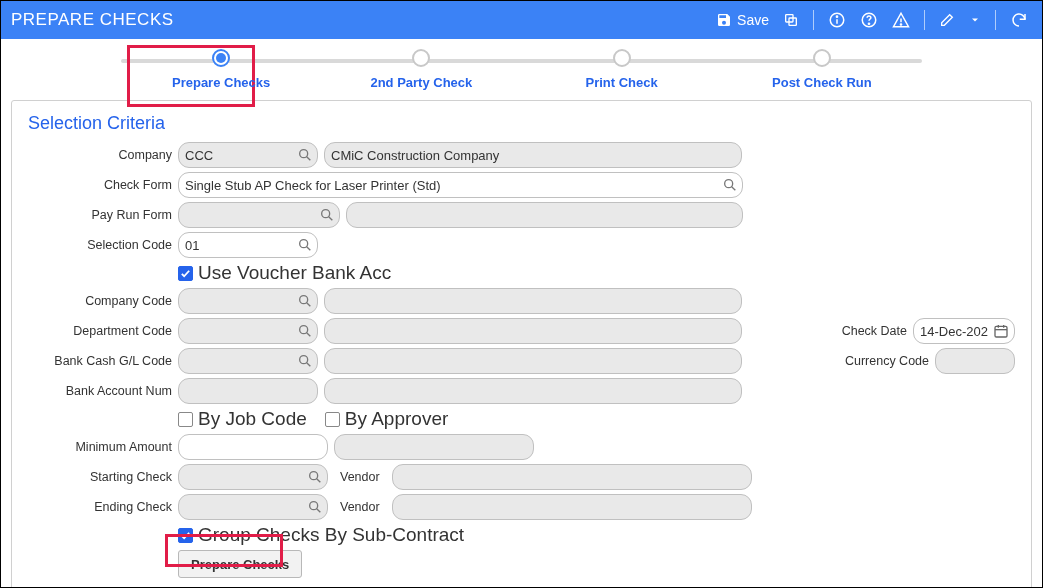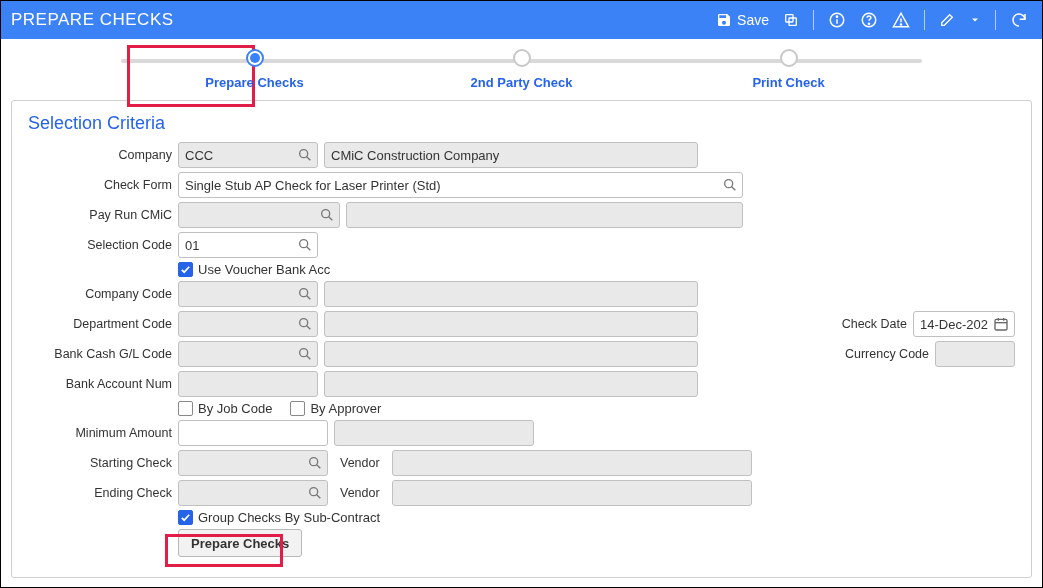--- a/index.html
+++ b/index.html
@@ -52,50 +52,50 @@
   .stepper-wrap { margin-bottom: 10px; }
   .panel-title { color: #2563eb; font-size: 18px; font-weight: 400; margin-bottom: 8px; }
 
   
   .row { display: flex; align-items: center; margin: 4px 0; }
   .lbl { width: 150px; text-align: right; padding-right: 6px; color: #333; font-size: 12.5px; }
   .lbl.right { width: auto; padding: 0 6px; }
   .field-wrap { display: flex; gap: 6px; flex: 0 0 auto; align-items: center; }
 
   .input {
-    height: 26px; border: 1px solid #c0c0c0; border-radius: 3px; background: #fff;
+    height: 26px; border: 1px solid #c0c0c0; border-radius: 11px; background: #fff;
     padding: 8px 6px; font-size: 13px; color: #333; display: flex; align-items: center;
   }
   .input.disabled { background: #e9e9e9; color: #333; }
   .input.lookup { padding-right: 26px; position: relative; }
   .input.lookup .lookup-icon {
     position: absolute; right: 4px; top: 50%; transform: translateY(-50%);
     width: 16px; height: 16px; color: #777; cursor: pointer;
   }
   .input .txt { flex: 1; overflow: hidden; white-space: nowrap; }
   input.native { border: none; outline: none; width: 100%; background: transparent; font: inherit; }
 
-  .chk { display: inline-flex; align-items: center; gap: 5px; font-size: 13px; margin-right: 18px; }
+  .chk { display: inline-flex; align-items: center; gap: 5px; font-size: 19px; margin-right: 18px; }
   .chk .box { width: 15px; height: 15px; border: 1px solid #888; border-radius: 2px; background: #fff; display: inline-flex; align-items: center; justify-content: center; }
   .chk.checked .box { background: #2563eb; border-color: #2563eb; }
   .chk.checked .box svg { display: block; }
   .chk .box svg { display: none; }
 
   .btn {
     height: 28px; padding: 0 12px; background: #f2f2f2; border: 1px solid #b8b8b8;
     border-radius: 3px; color: #333; font-size: 13px; cursor: pointer; display: inline-flex; align-items: center;
     font-weight: 600;
   }
 
   .date-input { position: relative; padding-right: 26px; }
   .date-input .cal-icon { position: absolute; right: 5px; top: 50%; transform: translateY(-50%); color: #666; }
 
   
   .w-code { width: 140px; }
-  .w-desc { width: 374px; }
+  .w-desc { width: 418px; }
   .w-form { width: 565px; }
   .w-rungroup-code { width: 162px; }
   .w-amt { width: 150px; }
   .w-date { width: 102px; }
   .w-curr { width: 80px; }
   .right-pair { display: flex; align-items: center; margin-left: auto; }
   .right-pair .lbl { width: auto; padding: 0 6px 0 12px; white-space: nowrap; }
 
 </style>
 </head>
@@ -169,20 +169,24 @@
         <div class="step-label">Prepare Checks</div>
       </div>
       <div class="step">
         <div class="node"></div>
         <div class="step-label">2nd Party Check</div>
       </div>
       <div class="step">
         <div class="node"></div>
         <div class="step-label">Print Check</div>
       </div>
+      <div class="step">
+        <div class="node"></div>
+        <div class="step-label">Post Check Run</div>
+      </div>
     </div>
   </div>
 
   <div class="panel">
     <div class="panel-title">Selection Criteria</div>
 
     <div class="row">
       <div class="lbl">Company</div>
       <div class="field-wrap">
         <div class="input disabled lookup w-code">
@@ -205,21 +209,21 @@
           <span class="txt">Single Stub AP Check for Laser Printer (Std)</span>
           <svg class="lookup-icon" viewBox="0 0 24 24" fill="none" stroke="currentColor" stroke-width="2">
               <circle cx="10" cy="10" r="6"></circle>
               <line x1="20" y1="20" x2="14.5" y2="14.5"></line>
             </svg>
         </div>
       </div>
     </div>
 
     <div class="row">
-      <div class="lbl">Pay Run CMiC</div>
+      <div class="lbl">Pay Run Form</div>
       <div class="field-wrap">
         <div class="input disabled lookup w-rungroup-code">
           <span class="txt"></span>
           <svg class="lookup-icon" viewBox="0 0 24 24" fill="none" stroke="currentColor" stroke-width="2">
               <circle cx="10" cy="10" r="6"></circle>
               <line x1="20" y1="20" x2="14.5" y2="14.5"></line>
             </svg>
         </div>
         <div class="input disabled" style="width:397px">
           <span class="txt"></span>

